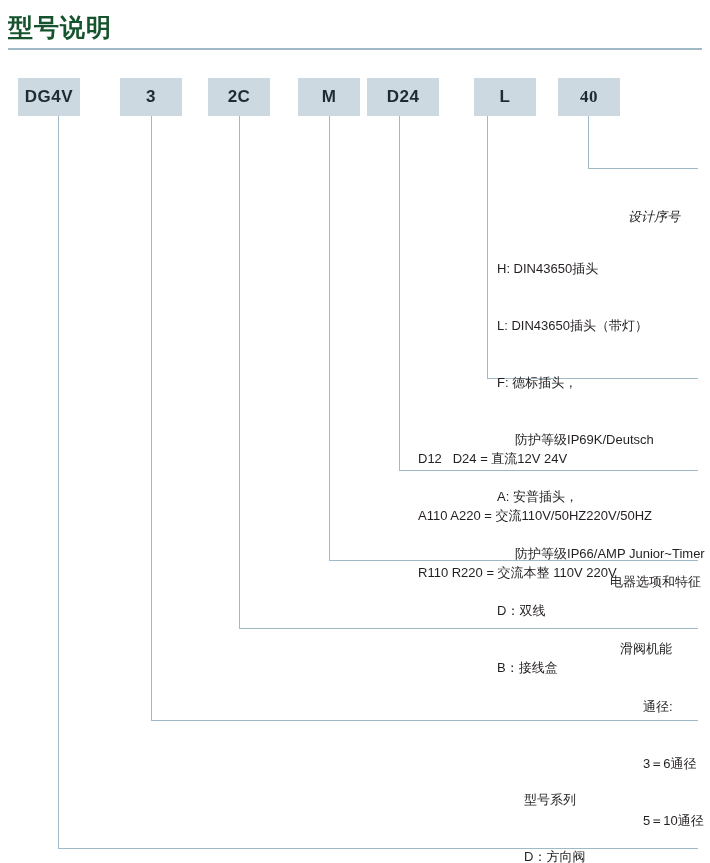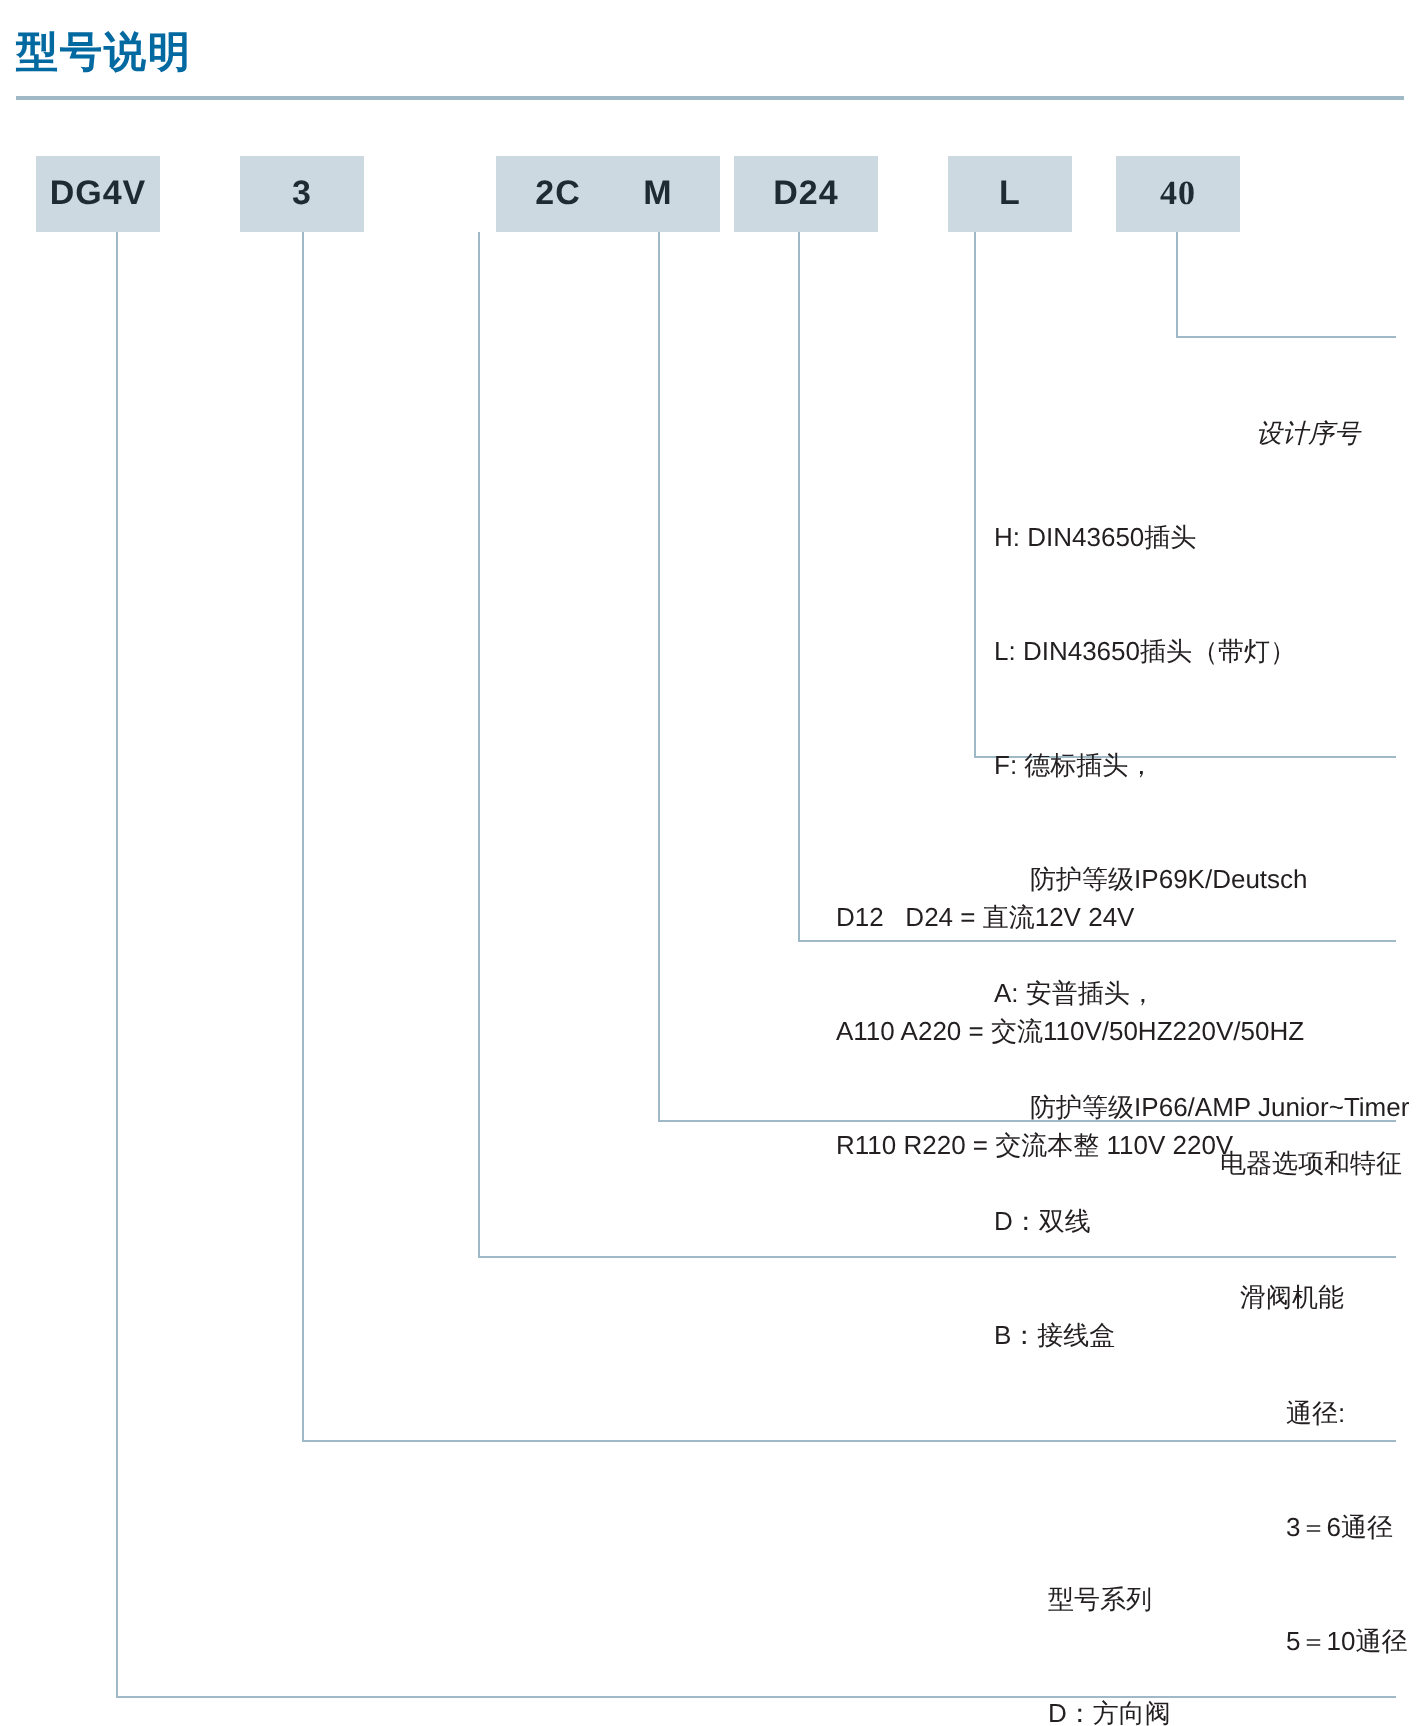--- a/index.html
+++ b/index.html
@@ -17,24 +17,24 @@
   }
 
   
   #title-block {
     position: absolute;
     left: 8px;
     top: 14px;
     width: 694px;
   }
   #title-text {
-    font-size: 21px;
+    font-size: 25px;
     font-weight: bold;
     letter-spacing: 1px;
-    color: #0369a1;
+    color: #14532d;
     line-height: 26px;
   }
   #title-rule {
     position: absolute;
     left: 8px;
     top: 48px;
     width: 694px;
     height: 2px;
     background: #9fb9c6;
   }
@@ -89,21 +89,21 @@
 <body>
 
 <div id="title-block">
   <div id="title-text">型号说明</div>
 </div>
 <div id="title-rule"></div>
 
 <div id="code-row">
   <div class="code-box" style="left:0px;width:62px;">DG4V</div>
   <div class="code-box" style="left:102px;width:62px;">3</div>
-  <div class="code-box" style="left:190px;width:62px;margin-left:40px;">2C</div>
+  <div class="code-box" style="left:190px;width:62px;">2C</div>
   <div class="code-box" style="left:280px;width:62px;">M</div>
   <div class="code-box" style="left:349px;width:72px;">D24</div>
   <div class="code-box" style="left:456px;width:62px;">L</div>
   <div class="code-box" style="left:540px;width:62px;font-family:Liberation Serif, serif;">40</div>
 </div>
 
 <div class="vline" style="left:588px; top:116px; height:52px;"></div>
 <div class="hline" style="left:588px; top:168px; width:110px;"></div>
 
 <div class="vline" style="left:487px; top:116px; height:262px;"></div>

